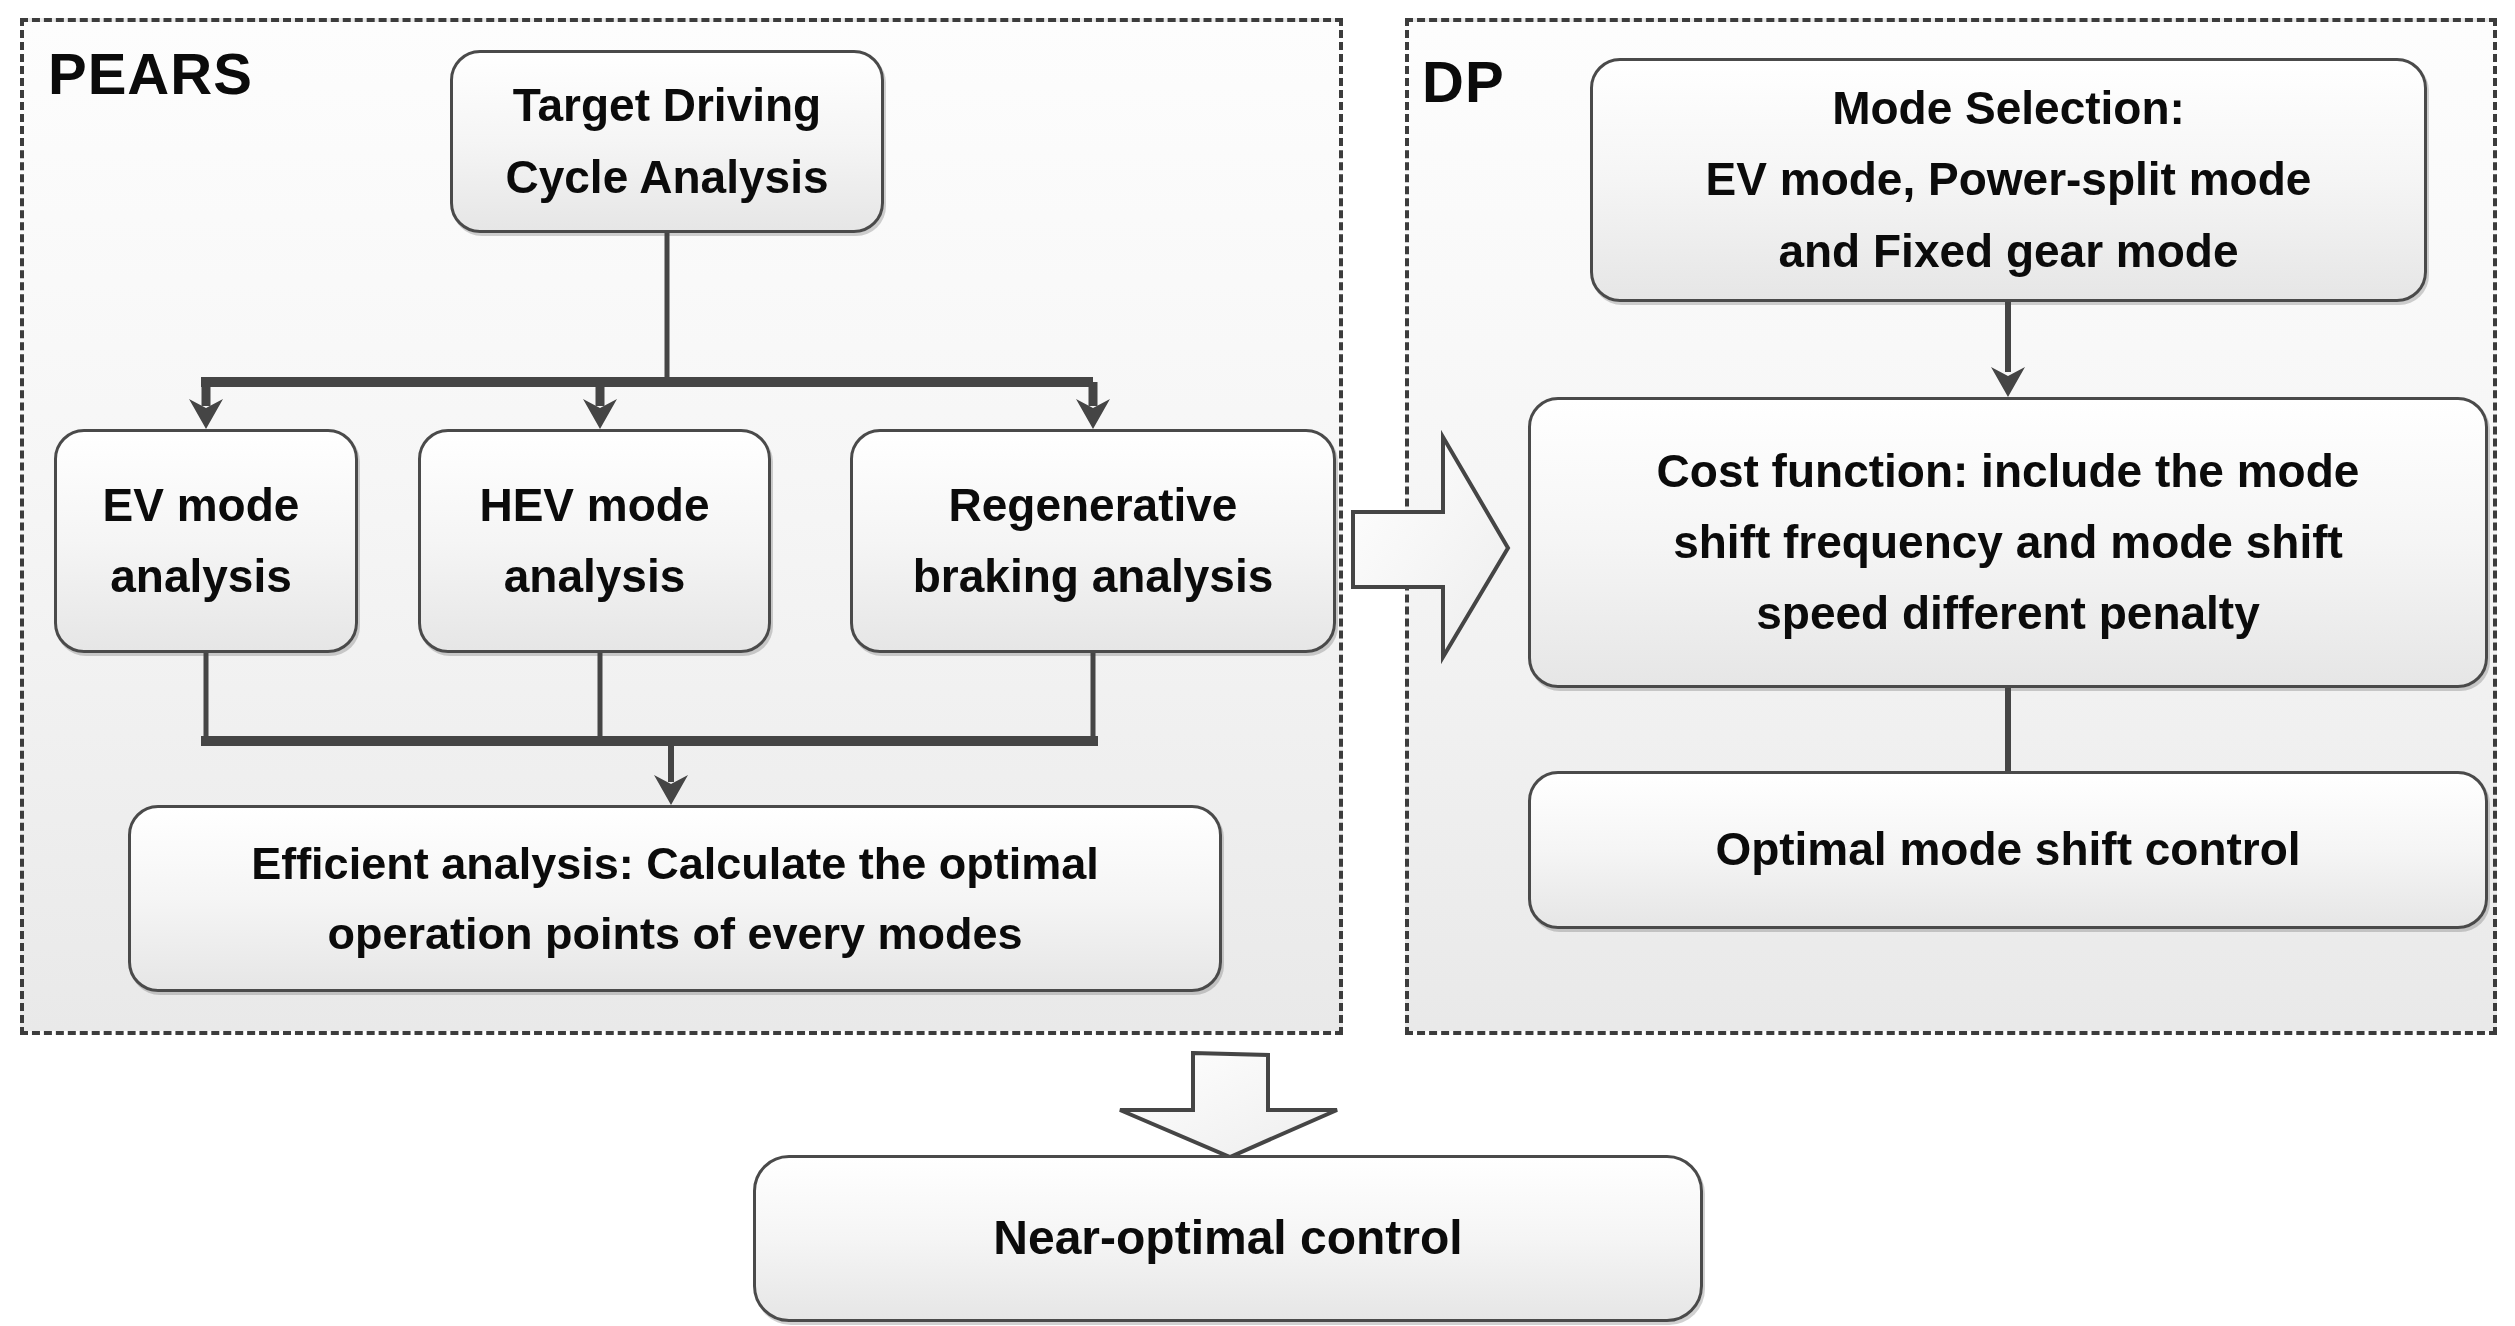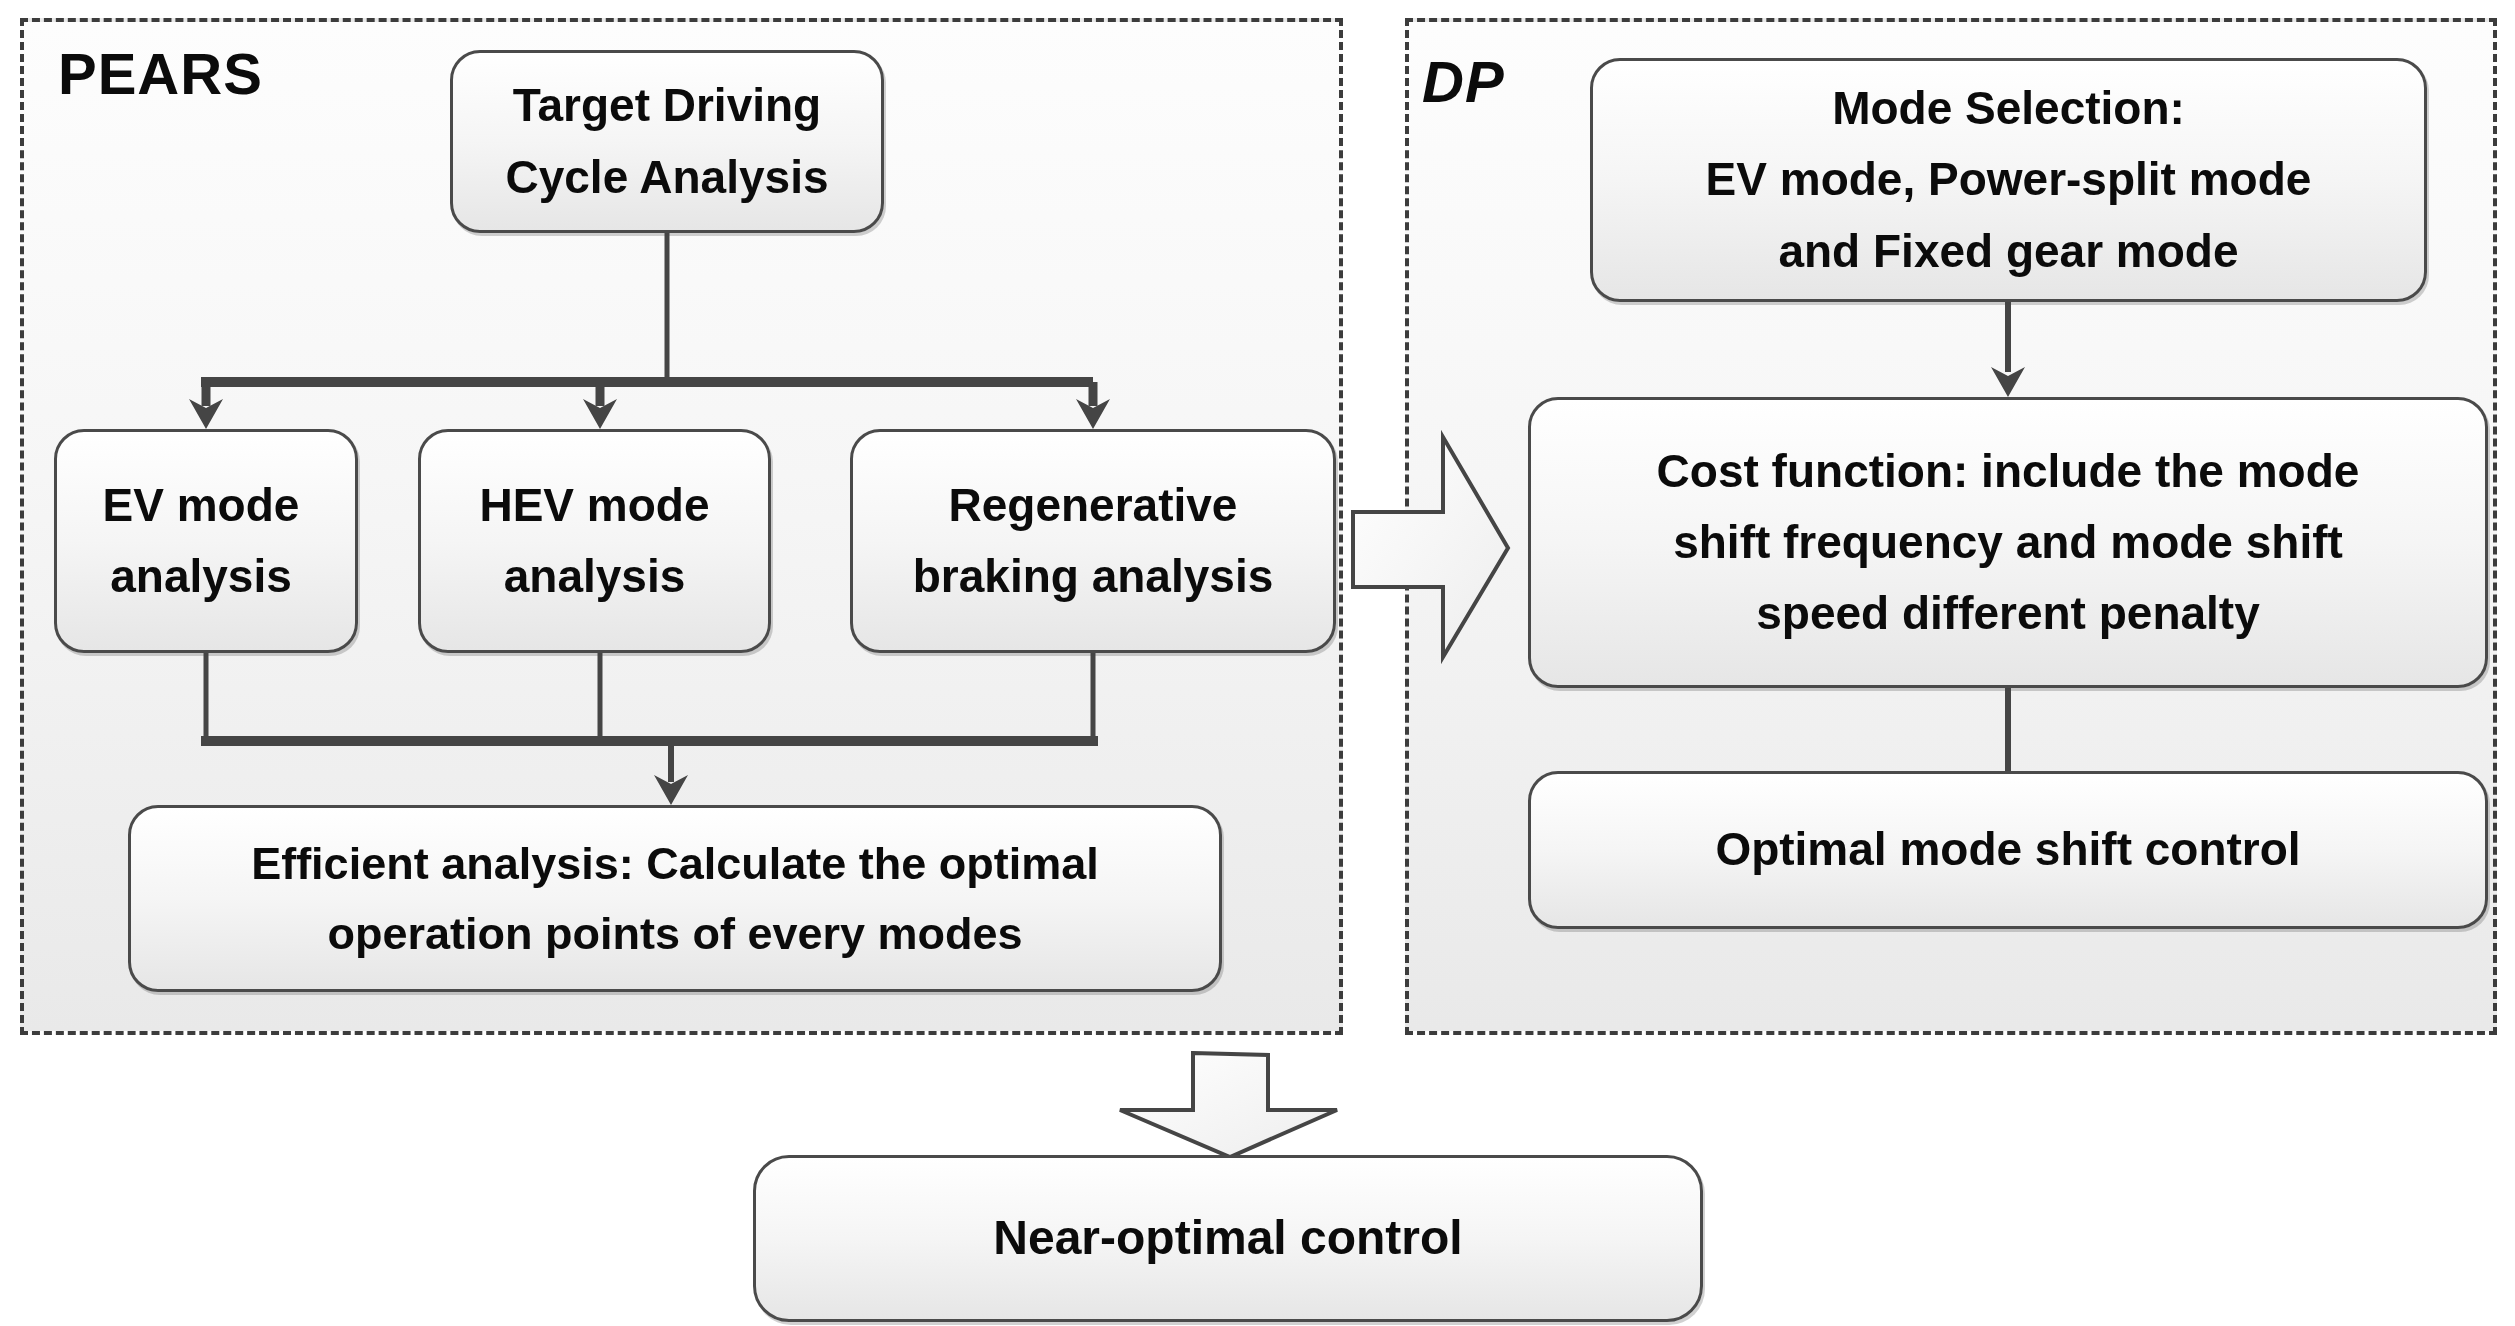--- a/index.html
+++ b/index.html
@@ -18,22 +18,22 @@
   }
   #panel-pears{left:20px;top:18px;width:1323px;height:1017px;}
   #panel-dp{left:1405px;top:18px;width:1092px;height:1017px;}
   .panel-label{
     position:absolute;
     font-weight:700;
     font-size:58px;
     color:#0b0b0b;
     letter-spacing:1px;
   }
-  #label-pears{left:58px;top:40px;}
-  #label-dp{left:1422px;top:48px;font-style:italic;}
+  #label-pears{left:48px;top:40px;}
+  #label-dp{left:1422px;top:48px;}
   .node{
     position:absolute;
     box-sizing:border-box;
     border:3px solid #4a4a4a;
     border-radius:30px;
     background:linear-gradient(180deg,#ffffff 0%,#f5f5f5 50%,#e6e6e6 100%);
     box-shadow:2px 3px 0 rgba(70,70,70,0.25);
     display:flex;align-items:center;justify-content:center;
     text-align:center;
     font-weight:700;

